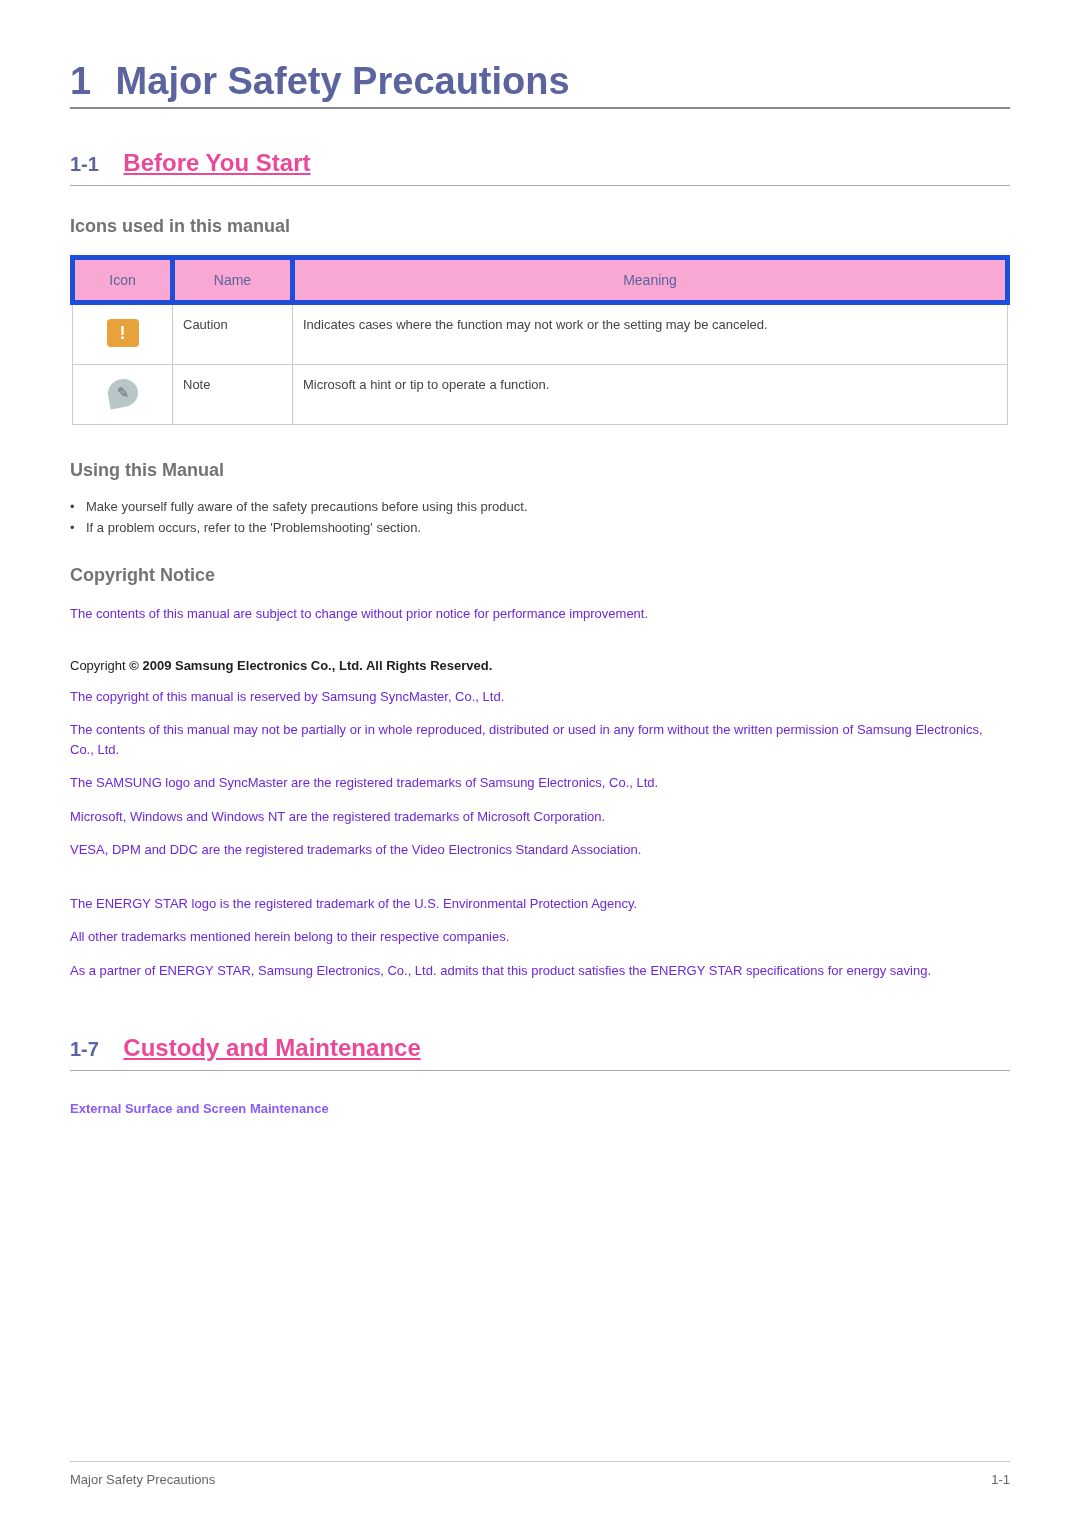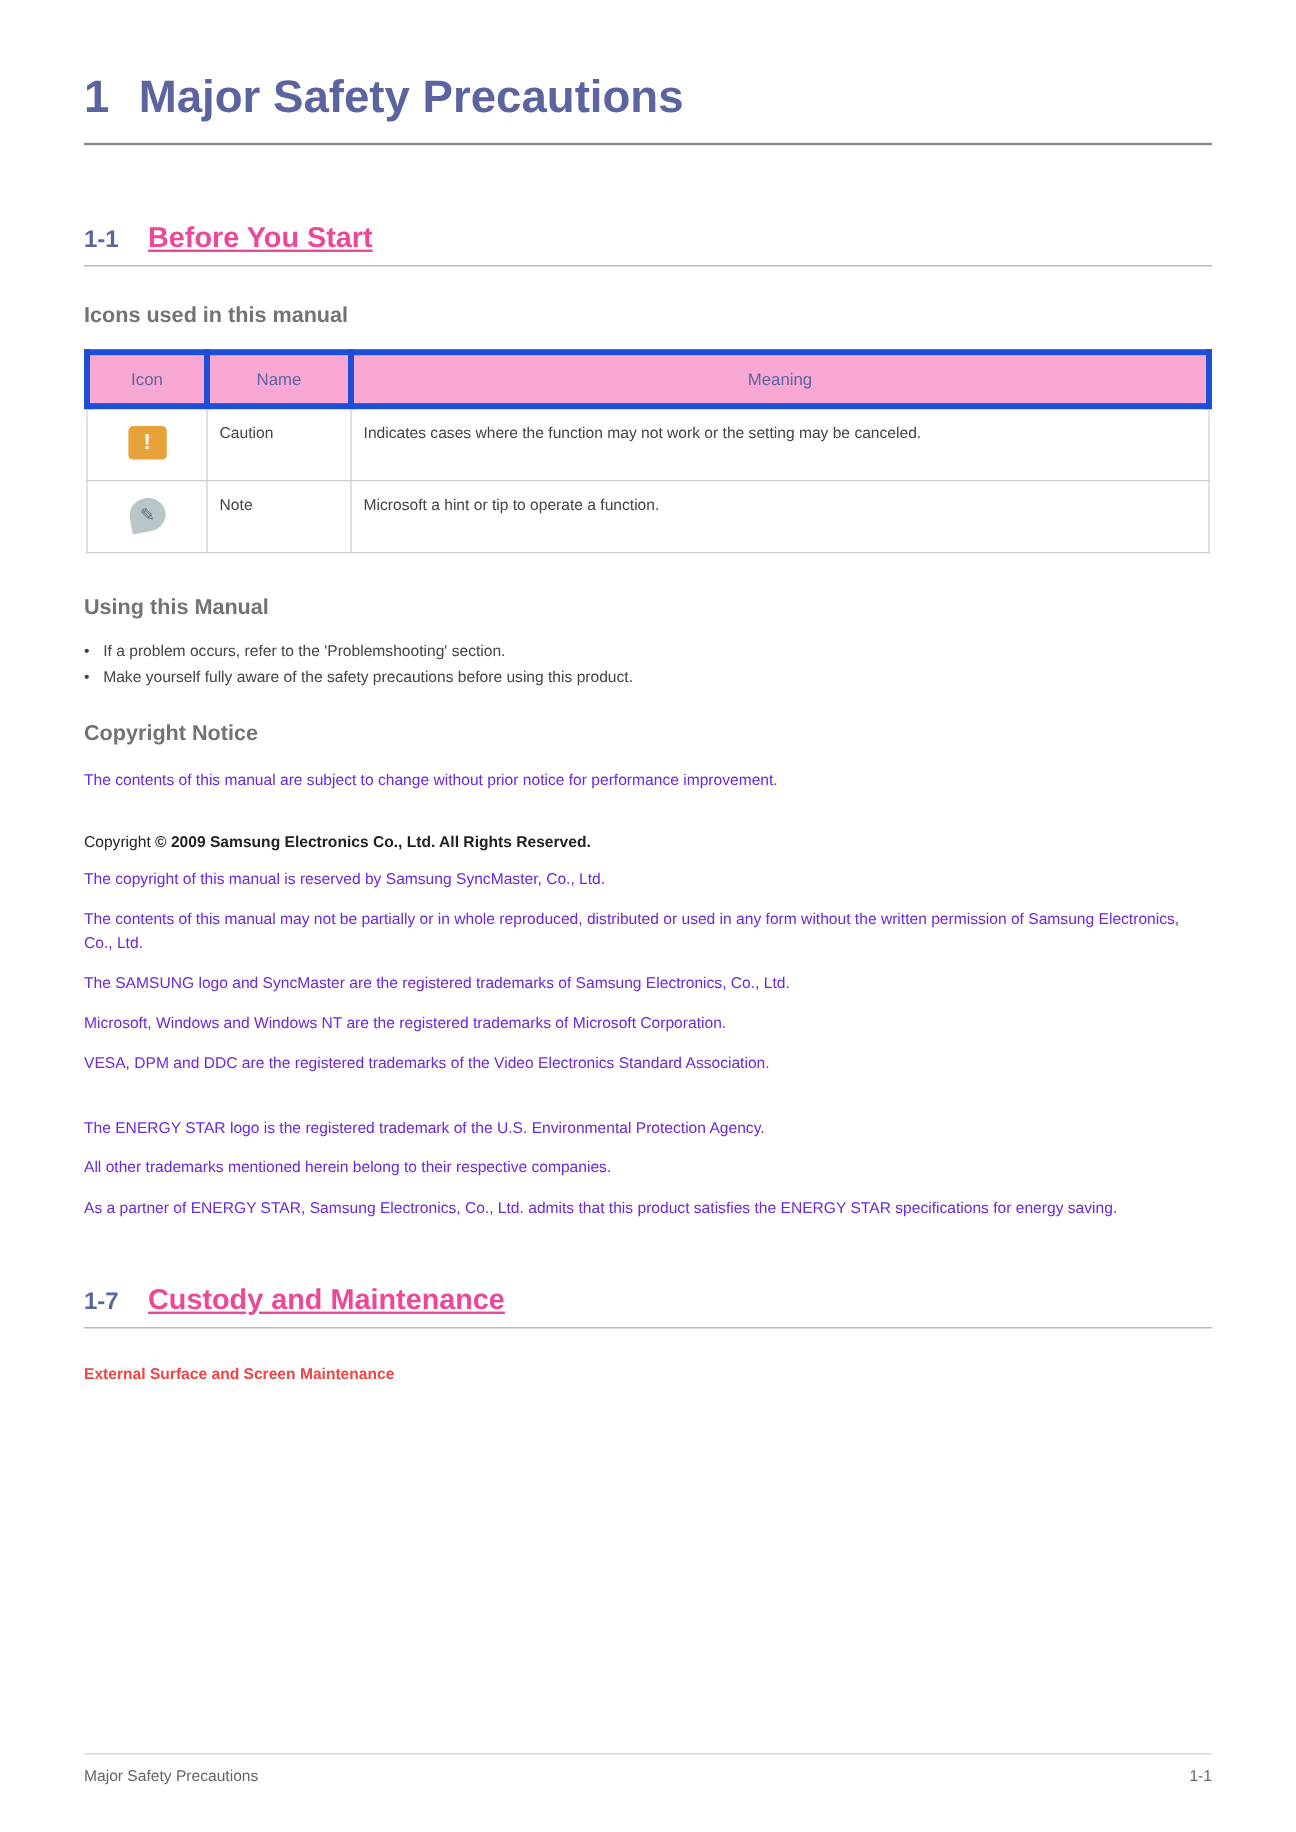--- a/index.html
+++ b/index.html
@@ -11,22 +11,22 @@
       font-family: Arial, Helvetica, sans-serif;
       background: #ffffff;
       width: 1080px;
       height: 1527px;
       padding: 60px 70px 40px 70px;
       position: relative;
       color: #333;
     }
     .chapter-title {
       border-bottom: 2px solid #888;
-      padding-bottom: 16px;
-      margin-bottom: 64px;
+      padding-bottom: 4px;
+      margin-bottom: 40px;
     }
     .chapter-num {
       font-size: 38px;
       font-weight: bold;
       color: #5B649F;
       margin-right: 20px;
     }
     .chapter-text {
       font-size: 38px;
       font-weight: bold;
@@ -152,21 +152,21 @@
     }
     .bold-para .bold {
       font-weight: bold;
     }
     .section-spacer {
       height: 40px;
     }
     .small-bold {
       font-size: 13px;
       font-weight: bold;
-      color: #ef4444;
+      color: #8b5cf6;
       margin-top: 18px;
     }
     .footer {
       position: absolute;
       bottom: 40px;
       left: 70px;
       right: 70px;
       border-top: 1px solid #ccc;
       padding-top: 10px;
       display: flex;
@@ -211,22 +211,22 @@
         <span class="note-icon"></span>
       </td>
       <td class="name-cell">Note</td>
       <td>Microsoft a hint or tip to operate a function.</td>
     </tr>
   </tbody>
 </table>
 
 <div class="subheading">Using this Manual</div>
 <ul class="bullet-list">
+  <li>Make yourself fully aware of the safety precautions before using this product.</li>
   <li>If a problem occurs, refer to the 'Problemshooting' section.</li>
-  <li>Make yourself fully aware of the safety precautions before using this product.</li>
 </ul>
 
 <div class="subheading">Copyright Notice</div>
 <p class="para">The contents of this manual are subject to change without prior notice for performance improvement.</p>
 
 <div style="height:20px"></div>
 
 <p class="bold-para">
   <span>Copyright </span><span class="bold">© 2009 Samsung Electronics Co., Ltd. All Rights Reserved.</span>
 </p>

